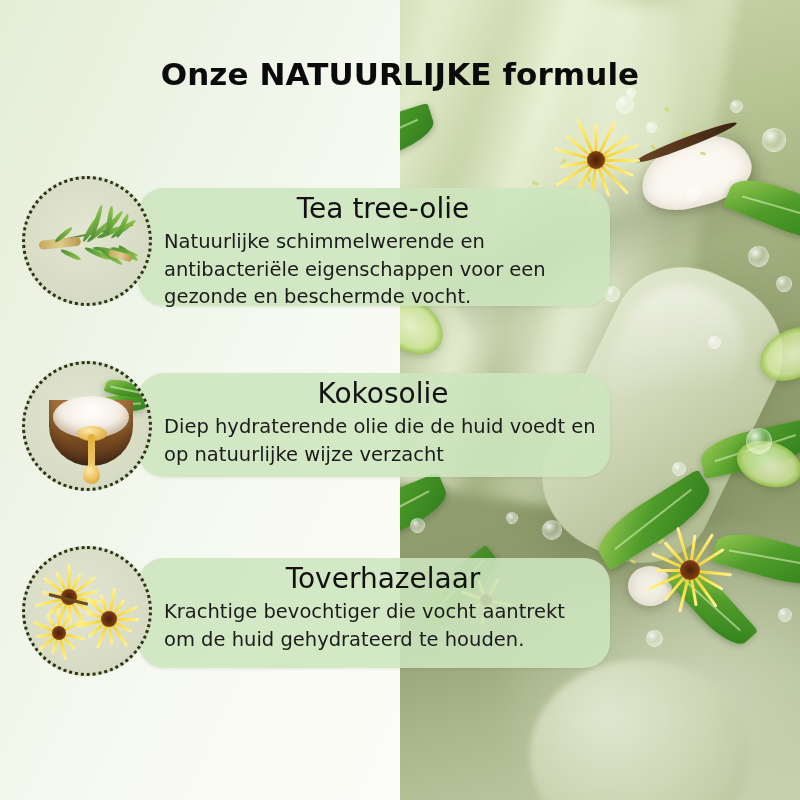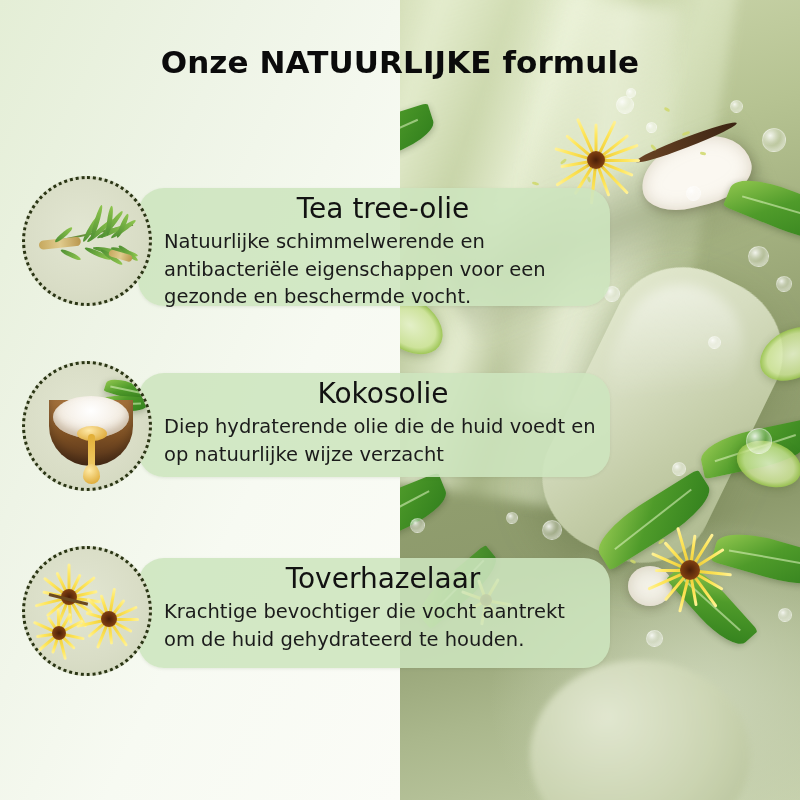--- a/index.html
+++ b/index.html
@@ -159,21 +159,21 @@
     position: absolute;
     left: 0; top: 0;
     width: 400px; height: 800px;
     background:
       linear-gradient(115deg, #e4eed6 0%, #eef4e6 32%, #f7faf2 62%, #fbfcf7 100%);
   }
 
   
   .title {
     position: absolute;
-    left: 0; top: 44px;
+    left: 0; top: 56px;
     width: 800px;
     text-align: center;
     font-size: 31px;
     font-weight: bold;
     color: #0b0b0b;
     letter-spacing: .1px;
     z-index: 40;
     font-family: "DejaVu Sans", "Liberation Sans", sans-serif;
   }
 

